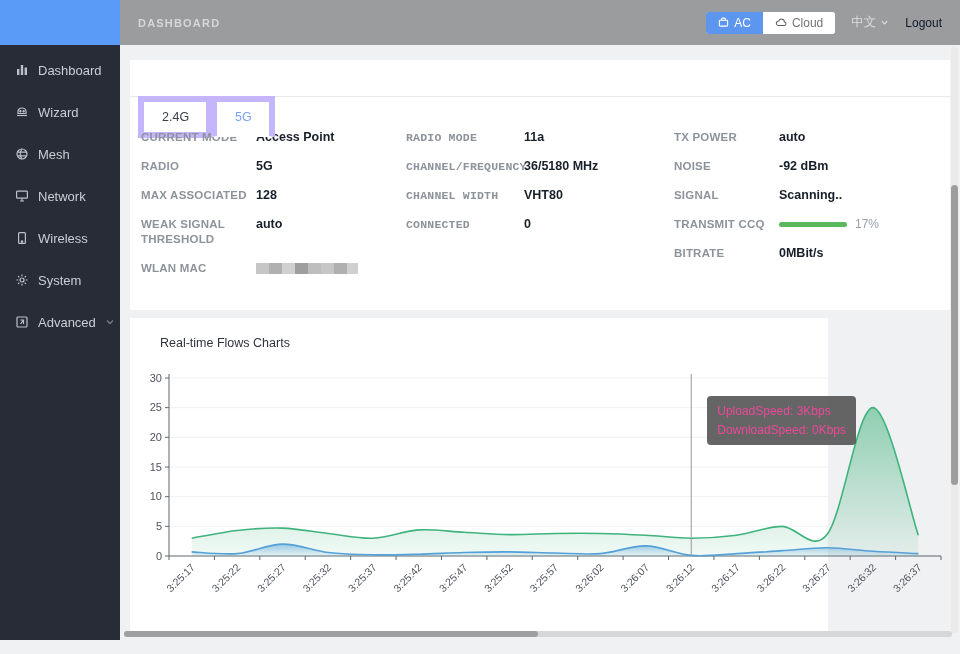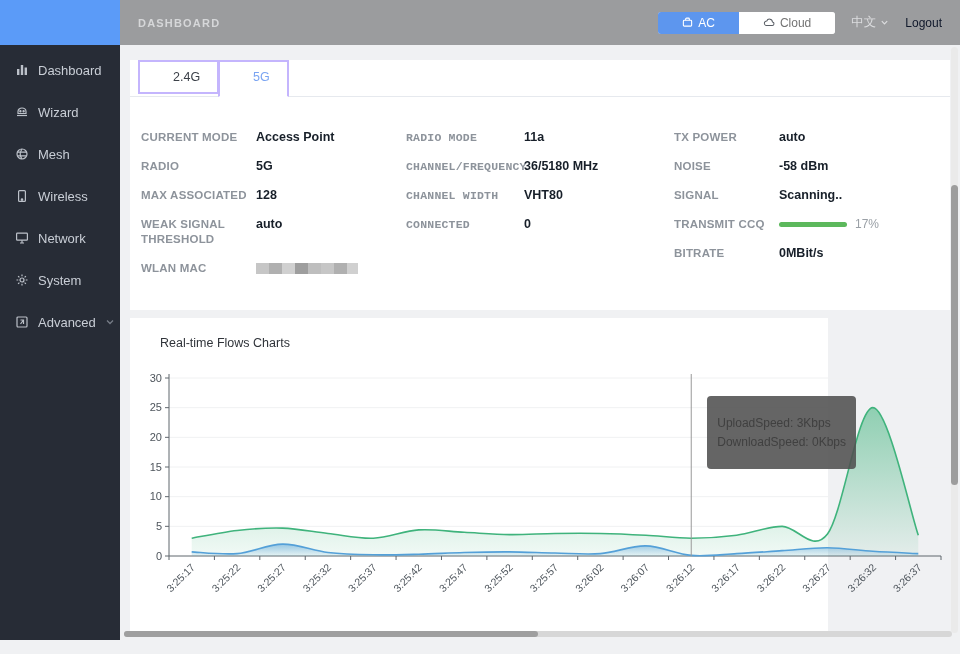--- a/index.html
+++ b/index.html
@@ -14,57 +14,57 @@
                color:#c9ced6; font-size:13px; cursor:pointer; }
   .menu-item svg { flex:none; opacity:.92; }
   .menu-item .chev { margin-left:auto; opacity:.75; }
 
   
   .header { position:absolute; left:120px; top:0; width:840px; height:45px; background:#9b9c9e;
             display:flex; align-items:center; padding:0 18px; z-index:4; }
   .header-title { font-size:11px; font-weight:700; letter-spacing:1.2px; color:#d6d7d9; }
   .header-right { margin-left:auto; display:flex; align-items:center; gap:16px; }
   .mode-toggle { display:flex; border-radius:3px; overflow:hidden; font-size:12px; box-shadow:0 0 0 1px #e3e3e3 inset; }
-  .mode-btn { display:flex; align-items:center; gap:5px; padding:4px 24px; cursor:pointer; }
+  .mode-btn { display:flex; align-items:center; gap:5px; padding:4px 12px; cursor:pointer; }
   .mode-btn.active { background:#5d96ee; color:#fff; }
   .mode-btn.inactive { background:#ffffff; color:#737373; }
   .lang { display:flex; align-items:center; gap:4px; color:#dcdddf; font-size:12.5px; cursor:pointer; }
   .logout { color:#0f172a; font-size:12px; cursor:pointer; }
 
   
   .main { position:absolute; left:120px; top:45px; width:840px; height:595px; background:#f0f1f3; }
   .card { position:absolute; background:#fff; }
   .status-card { left:10px; top:15px; width:820px; height:250px; }
   .chart-card  { left:10px; top:273px; width:698px; height:314px; }
 
   
   .tabs { display:flex; align-items:flex-start; padding-left:8px; border-bottom:1px solid #e6e9ee; height:37px; }
-  .tab { border:2px solid #c4b5fd; background:#fff; font-size:12.5px; padding:8px 17px 8px 33px;
-         color:#3c4149; cursor:pointer; margin-right:-1px; position:relative; }
+  .tab { border:6px solid #c4b5fd; background:#fff; font-size:12.5px; padding:8px 17px 8px 18px;
+         color:#3c4149; cursor:pointer; margin-right:-1px; position:relative;margin-top:36px; }
   .tab.active { color:#7aa4f2; border-bottom:1px solid #fff; padding-bottom:12px; margin-bottom:-1px; z-index:2; }
 
   
   .status-grid { position:absolute; left:11px; top:70px; right:15px; display:grid;
                  grid-template-columns:265px 268px 1fr; }
   .srow { display:flex; margin-bottom:14px; align-items:flex-start; }
   .slabel { flex:none; width:115px; padding-right:6px; font-size:11.5px; font-weight:700;
             color:#8d939b; line-height:15px; letter-spacing:.2px; }
   .scol-2 .slabel { width:118px;font-family:Liberation Mono, monospace; }
   .scol-3 .slabel { width:105px; }
   .sval { font-size:12.5px; font-weight:700; color:#171f29; line-height:15px; display:flex; align-items:center; }
   .pbar { width:68px; height:5px; border-radius:3px; background:#5cb85c; }
   .ppct { color:#9aa0a6; font-weight:400; font-size:12px; margin-left:8px; }
   .mosaic { width:102px; height:11px; margin-top:2px;
             background:repeating-linear-gradient(90deg,#c6c6c6 0 13px,#b0b0b0 13px 26px,#d0d0d0 26px 39px,#9e9e9e 39px 52px,#bebebe 52px 65px); }
 
   
   .chart-title { position:absolute; left:15px; top:-34px; font-size:12.5px; color:#30343a; }
   .chart-wrap { position:absolute; left:15px; top:52px; width:808px; height:232px; }
-  .tooltip { position:absolute; background:rgba(80,80,80,.88); color:#404040; border-radius:4px;
-             padding:18px 10px; font-size:12px; line-height:1.55; white-space:nowrap; pointer-events:none; }
+  .tooltip { position:absolute; background:rgba(80,80,80,.88); color:#ec4899; border-radius:4px;
+             padding:6px 10px; font-size:12px; line-height:1.55; white-space:nowrap; pointer-events:none; }
 
   
   .vscroll-track { position:absolute; right:2px; top:47px; width:7px; height:586px; background:#eaeaea; border-radius:4px; z-index:6; }
   .vscroll-thumb { position:absolute; left:0; top:138px; width:7px; height:300px; background:#9d9d9d; border-radius:4px; }
   .hscroll-track { position:absolute; left:124px; top:631px; width:828px; height:6px; background:#d7d7d7; border-radius:3px; z-index:6; }
   .hscroll-thumb { width:50%; height:6px; background:#9f9f9f; border-radius:3px; }
 </style>
 </head>
 <body>
 
@@ -97,34 +97,34 @@
           <svg width="14" height="14" viewBox="0 0 14 14" fill="none" stroke="currentColor" stroke-width="1.2">
             <circle cx="7" cy="7" r="5"></circle>
             <path d="M2.4 5.2h9.2M2.4 8.8h9.2M7 2a8.5 8.5 0 0 0 0 10"></path>
           </svg>
         </span>
         <span>Mesh</span>
       </div>
       <div class="menu-item">
         <span style="display: flex;">
           <svg width="14" height="14" viewBox="0 0 14 14" fill="none" stroke="currentColor" stroke-width="1.2">
+            <rect x="1.6" y="2.2" width="10.8" height="7" rx="0.8"></rect>
+            <path d="M5 12h4M7 9.2V12"></path>
+          </svg>
+        </span>
+        <span>Network</span>
+      </div>
+      <div class="menu-item">
+        <span style="display: flex;">
+          <svg width="14" height="14" viewBox="0 0 14 14" fill="none" stroke="currentColor" stroke-width="1.2">
             <rect x="3.6" y="1.6" width="6.8" height="10.8" rx="1"></rect>
             <circle cx="7" cy="10.6" r="0.7" fill="currentColor"></circle>
           </svg>
         </span>
         <span>Wireless</span>
-      </div>
-      <div class="menu-item">
-        <span style="display: flex;">
-          <svg width="14" height="14" viewBox="0 0 14 14" fill="none" stroke="currentColor" stroke-width="1.2">
-            <rect x="1.6" y="2.2" width="10.8" height="7" rx="0.8"></rect>
-            <path d="M5 12h4M7 9.2V12"></path>
-          </svg>
-        </span>
-        <span>Network</span>
       </div>
       <div class="menu-item">
         <span style="display: flex;">
           <svg width="14" height="14" viewBox="0 0 14 14" fill="none" stroke="currentColor" stroke-width="1.2">
             <circle cx="7" cy="7" r="2"></circle>
             <path d="M7 1.5v1.8M7 10.7v1.8M1.5 7h1.8M10.7 7h1.8M3.1 3.1l1.3 1.3M9.6 9.6l1.3 1.3M10.9 3.1 9.6 4.4M4.4 9.6l-1.3 1.3"></path>
           </svg>
         </span>
         <span>System</span>
       </div>
@@ -220,21 +220,21 @@
             <div class="sval">0</div>
           </div>
         </div>
         <div class="scol scol-3">
           <div class="srow">
             <div class="slabel">TX POWER</div>
             <div class="sval">auto</div>
           </div>
           <div class="srow">
             <div class="slabel">NOISE</div>
-            <div class="sval">-58 dBm</div>
+            <div class="sval">-92 dBm</div>
           </div>
           <div class="srow">
             <div class="slabel">SIGNAL</div>
             <div class="sval">Scanning..</div>
           </div>
           <div class="srow">
             <div class="slabel">TRANSMIT CCQ</div>
             <div class="sval">
               <div class="pbar" style="background: rgb(92, 184, 92);"></div>
               <span class="ppct">17%</span>

